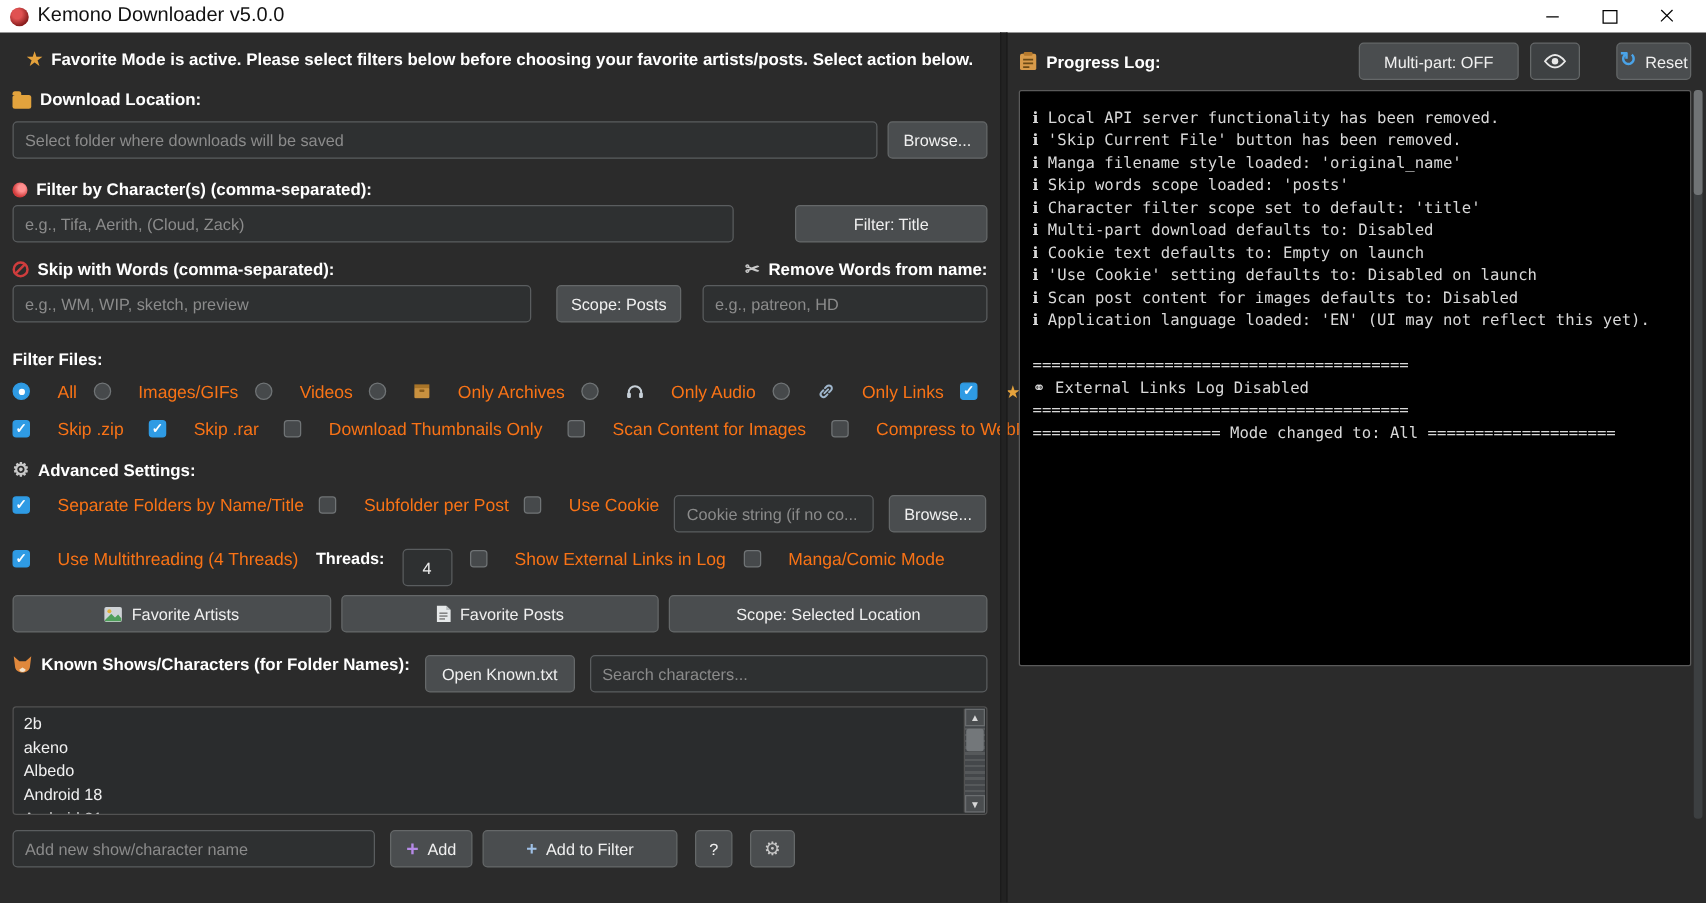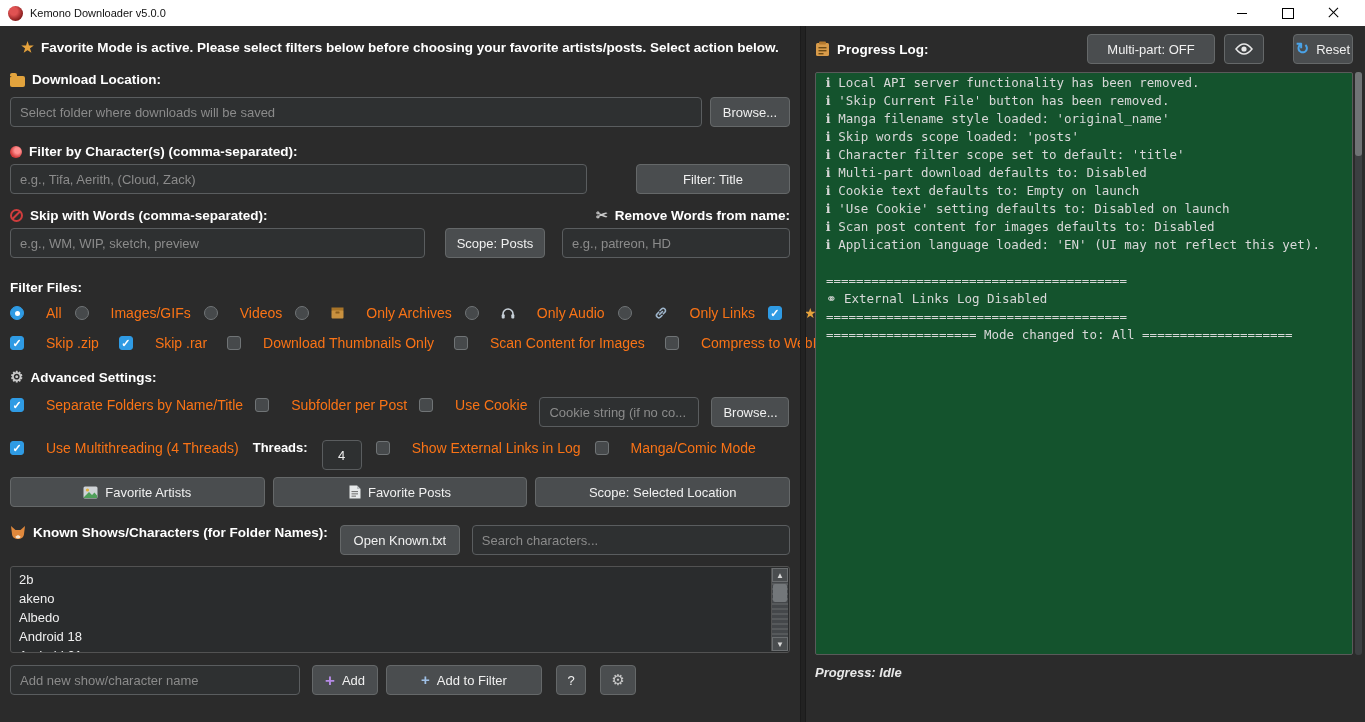--- a/index.html
+++ b/index.html
@@ -8,21 +8,21 @@
     --accent:#2f9be4; --star:#e5a23c; --log-text:#d8d8d8; --border:#5a5a5a;
   }
   *{box-sizing:border-box; margin:0; padding:0;}
   html,body{width:1365px;height:722px;overflow:hidden;}
   body{background:var(--bg);font-family:"Liberation Sans",sans-serif;color:var(--text);}
   .window{width:1365px;height:722px;display:flex;flex-direction:column;}
 
   
   .titlebar{height:26px;background:var(--titlebar-bg);display:flex;align-items:center;padding:0 8px;gap:7px;flex:none;}
   .app-icon{width:15px;height:15px;border-radius:50%;background:radial-gradient(circle at 38% 35%, #e05252 0 28%, #8a1e1e 70%);flex:none;}
-  .win-title{font-size:11px;color:#111;}
+  .win-title{font-size:16px;color:#111;}
   .win-controls{margin-left:auto;display:flex;}
   .wc{width:46px;height:26px;display:flex;align-items:center;justify-content:center;position:relative;}
   .wc-min::before{content:"";width:10px;height:1px;background:#000;}
   .wc-max::before{content:"";width:10px;height:9px;border:1px solid #000;}
   .wc-close::before,.wc-close::after{content:"";position:absolute;width:13px;height:1.3px;background:#000;left:16px;top:12px;}
   .wc-close::before{transform:rotate(45deg);}  .wc-close::after{transform:rotate(-45deg);}
 
   
   .main{flex:1;display:flex;min-height:0;}
   .left-panel{width:800px;flex:none;padding:0 10px;}
@@ -96,22 +96,22 @@
   .btn-add{width:66px;margin-left:12px;} .btn-addfilter{width:156px;margin-left:8px;}
   .btn-delete{width:146px;margin-left:8px;} .btn-help{width:30px;margin-left:14px;padding:0;}
   .btn-gear{width:36px;margin-left:14px;padding:0;}
 
   
   .log-header{margin-top:8px;display:flex;align-items:center;gap:9px;}
   .log-header .lbl{flex:none;}
   .btn-multipart{margin-left:auto;width:128px;}
   .btn-eye{width:40px;padding:0;background:#3e4143;}
   .btn-reset{width:60px;margin-left:20px;padding:0 8px;}
-  .log-box{margin-top:8px;height:583px;background:#14532d;border:1px solid var(--border);border-radius:2px;
-           padding:1px 10px;overflow:hidden;}
+  .log-box{margin-top:8px;height:461px;background:#000000;border:1px solid var(--border);border-radius:2px;
+           padding:12px 10px;overflow:hidden;}
   .log-lines{font-family:"DejaVu Sans Mono","DejaVu Sans",monospace;font-size:12.5px;line-height:18px;
              color:var(--log-text);white-space:pre-wrap;}
   .log-scroll{position:absolute;top:46px;right:3px;width:7px;height:583px;background:#3c3f41;border-radius:3px;}
   .log-scroll .thumb{position:absolute;top:0;left:0;width:7px;height:84px;background:#707375;border-radius:3px;}
   .progress-status{margin-top:10px;font-size:13px;font-weight:bold;font-style:italic;color:#e8e8e8;}
 
   svg{flex:none;display:block;}
 </style>
 </head>
 <body>
@@ -394,17 +394,16 @@
 ========================================
 ⚭ External Links Log Disabled
 ========================================
 ==================== Mode changed to: All ====================</div>
       </div>
 
       <div class="log-scroll">
         <span class="thumb"></span>
       </div>
 
-      <div class="progress-status">Progress: Idle</div>
 
     </div>
   </div>
 </div>
 
 </body></html>

